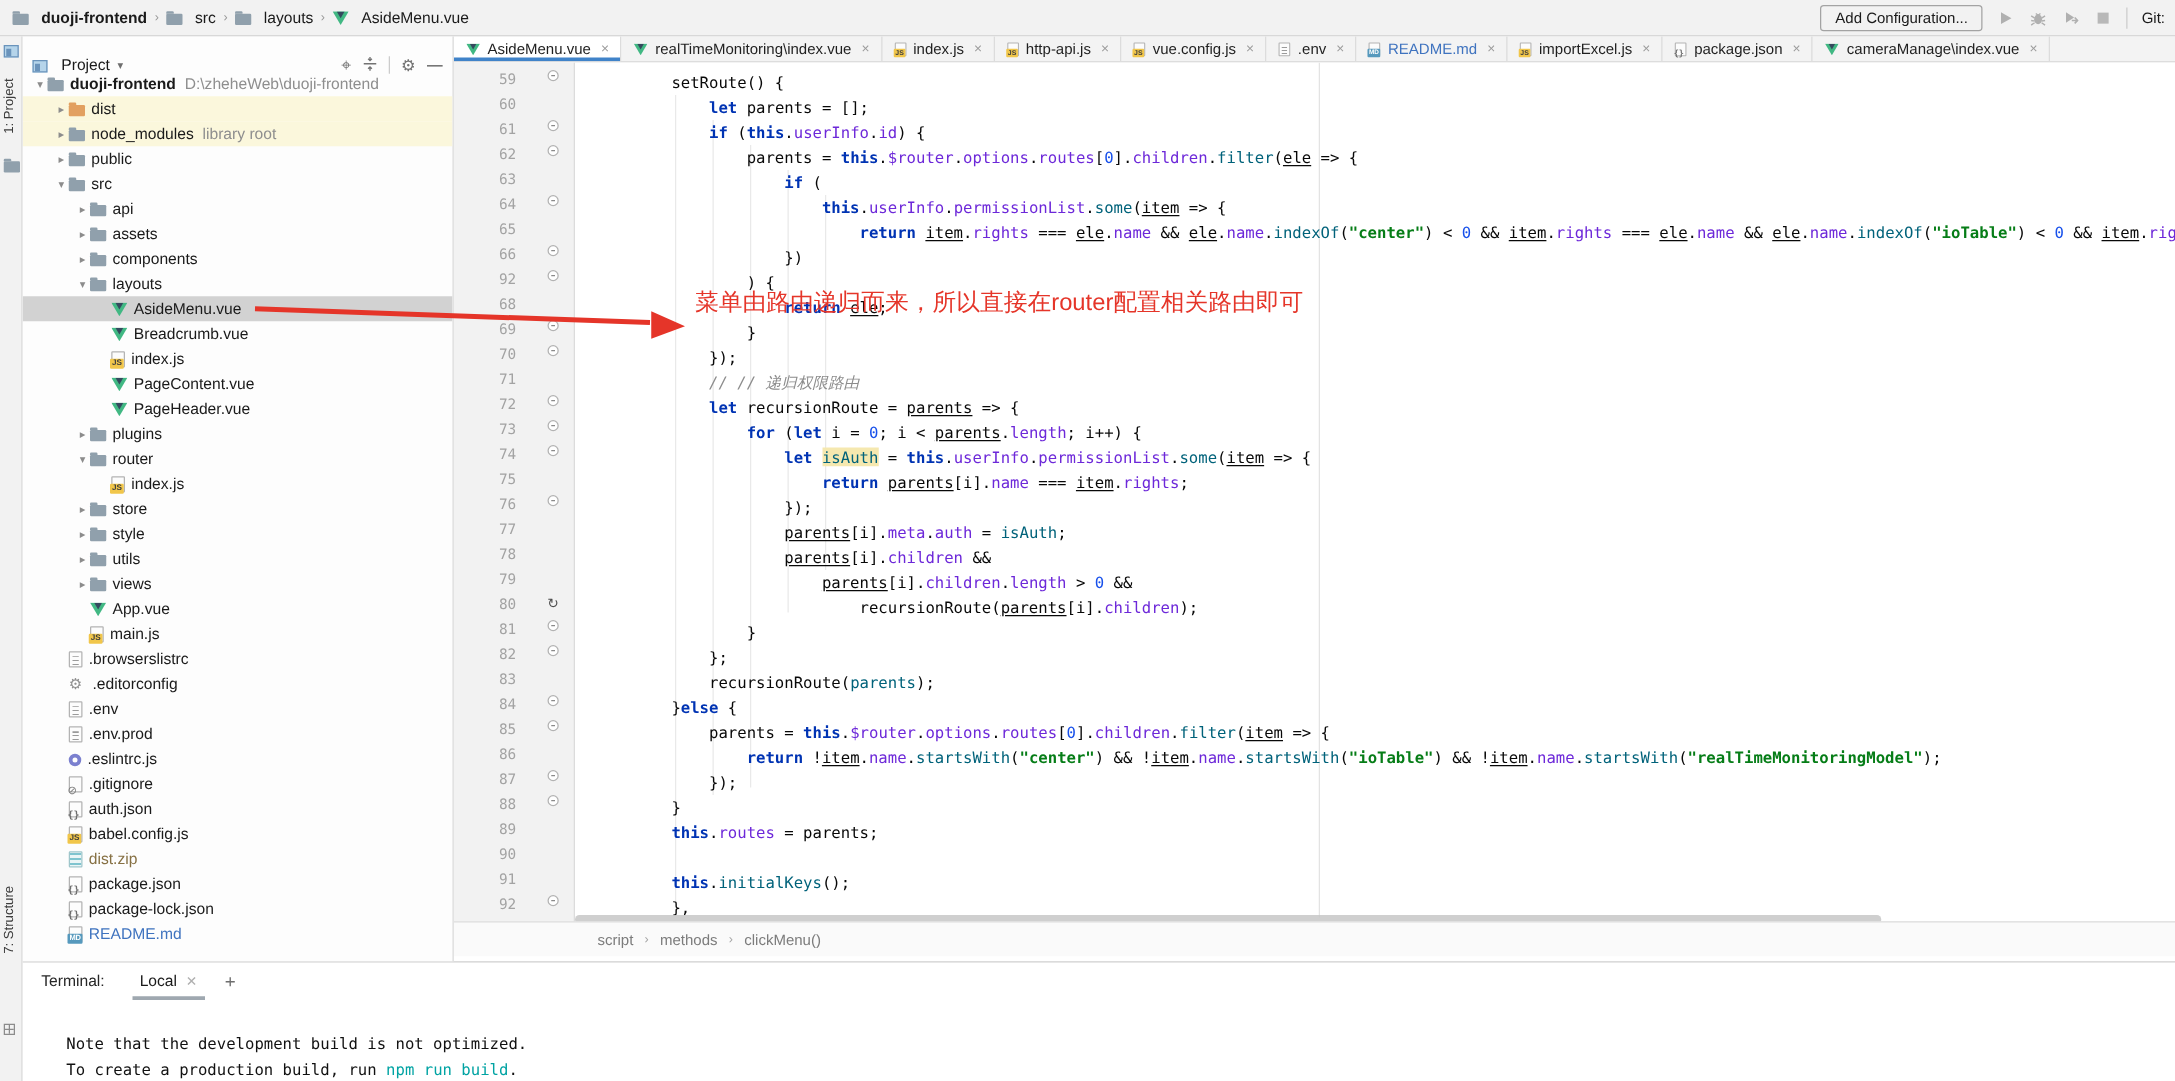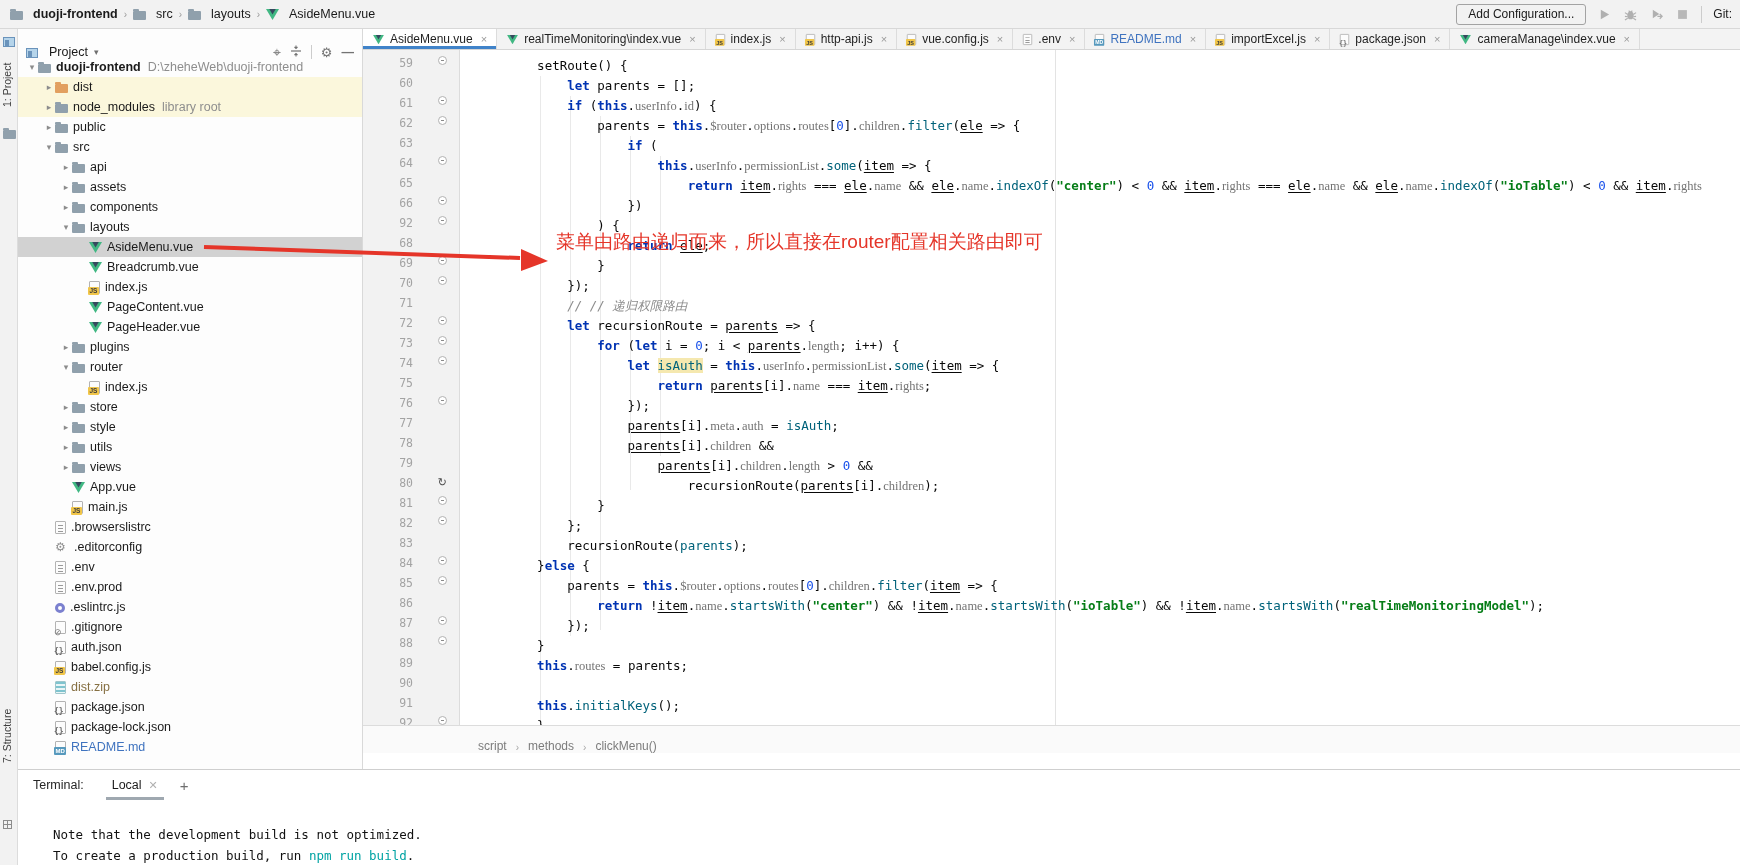--- a/index.html
+++ b/index.html
@@ -86,33 +86,33 @@
   #code-rows { position:absolute; left:0; top:6px; right:0; }
   .crow { height:20px; display:flex; align-items:flex-start; white-space:pre; }
   .lnum { flex:0 0 50px; text-align:right; font:11.5px "DejaVu Sans Mono",monospace; color:#a3a3a3; }
   .fold { flex:0 0 47px; display:flex; align-items:center; justify-content:flex-end; padding-right:13px; }
   .fm { width:9px; height:9px; border:1px solid #b2b2b2; border-radius:50%; background:#fff; position:relative; }
   .fm::after { content:""; position:absolute; left:2px; right:2px; top:3px; height:1px; background:#8a8a8a; }
   .rec { font:11px "DejaVu Sans",sans-serif; color:#4d4d4d; }
   .ctext { padding-left:47px; font:12.5px/20px "DejaVu Sans Mono",monospace; color:#080808; }
   .k { color:#0033b3; font-weight:bold; }
   .d { color:#080808; }
-  .p { color:#737373;font-family:Liberation Serif, serif; }
+  .p { color:#6d28d9; }
   .s { color:#067d17; font-weight:bold; }
   .n { color:#1750eb; }
   .c { color:#8c8c8c; font-style:italic; }
   .f { color:#00627a; }
   .u { color:#080808; text-decoration:underline; text-underline-offset:2px; }
   .h { color:#00627a; background:#f5e8af; }
   .guide { position:absolute; width:1px; background:#e9e9e9; }
   #margin-line { position:absolute; left:692px; top:0; width:1px; height:684px; background:#e3e3e3; }
   #hscroll { position:absolute; left:97px; top:682px; height:7px; width:1045px; background:#c7c7c7;
              border-radius:4px; opacity:.85; }
-  #ed-crumbs { position:absolute; left:0; right:0; bottom:16px; height:28px; border-top:1px solid #dcdcdc;
-               background:#fafafa; display:flex; align-items:flex-end; padding-left:115px; gap:9px;
+  #ed-crumbs { position:absolute; left:0; right:0; bottom:4px; height:28px; border-top:1px solid #dcdcdc;
+               background:#fafafa; display:flex; align-items:center; padding-left:115px; gap:9px;
                font-size:12px; color:#7c7c7c; }
   #ed-crumbs .sep { color:#a6a6a6; font-size:10px; }
 
   
   #terminal { position:absolute; left:18px; top:769px; width:1722px; height:96px; background:#fff;
               border-top:1px solid #cfcfcf; }
   #term-header { height:30px; display:flex; align-items:center; padding-left:15px; font-size:12.5px; }
   #term-label { color:#262626; }
   .term-tab { position:relative; margin-left:22px; padding:0 6px; height:100%; display:flex;
               align-items:center; gap:7px; }

